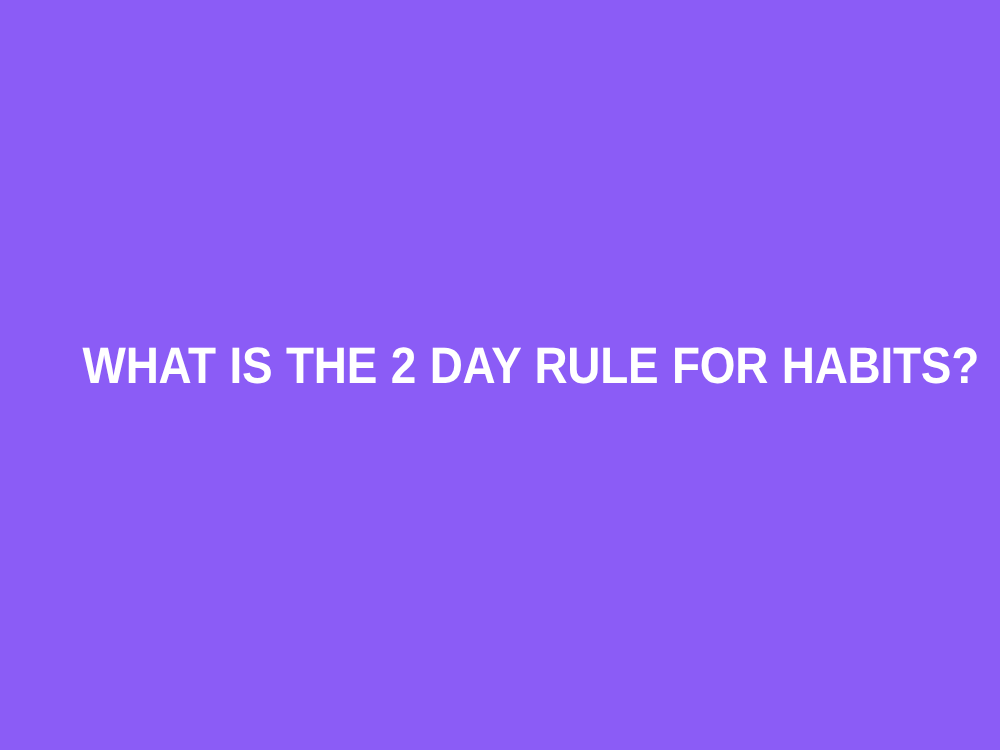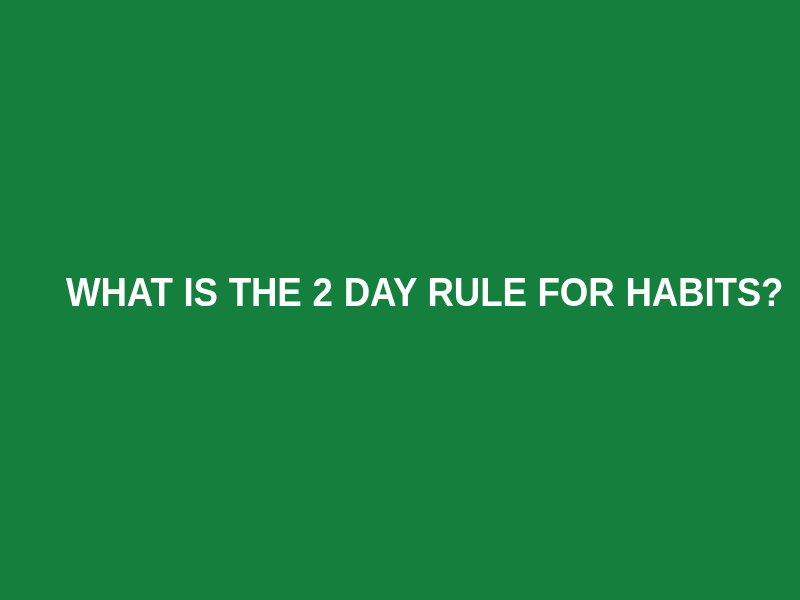--- a/index.html
+++ b/index.html
@@ -12,21 +12,21 @@
     width: 800px;
     height: 600px;
     overflow: hidden;
     font-family: "Liberation Sans", sans-serif;
   }
 
   .banner {
     position: relative;
     width: 800px;
     height: 600px;
-    background-color: #15803d;
+    background-color: #8b5cf6;
     display: flex;
     align-items: center;
     justify-content: center;
     box-sizing: border-box;
     overflow: hidden;
   }
 
   .headline-wrap {
     position: absolute;
     left: 0;

